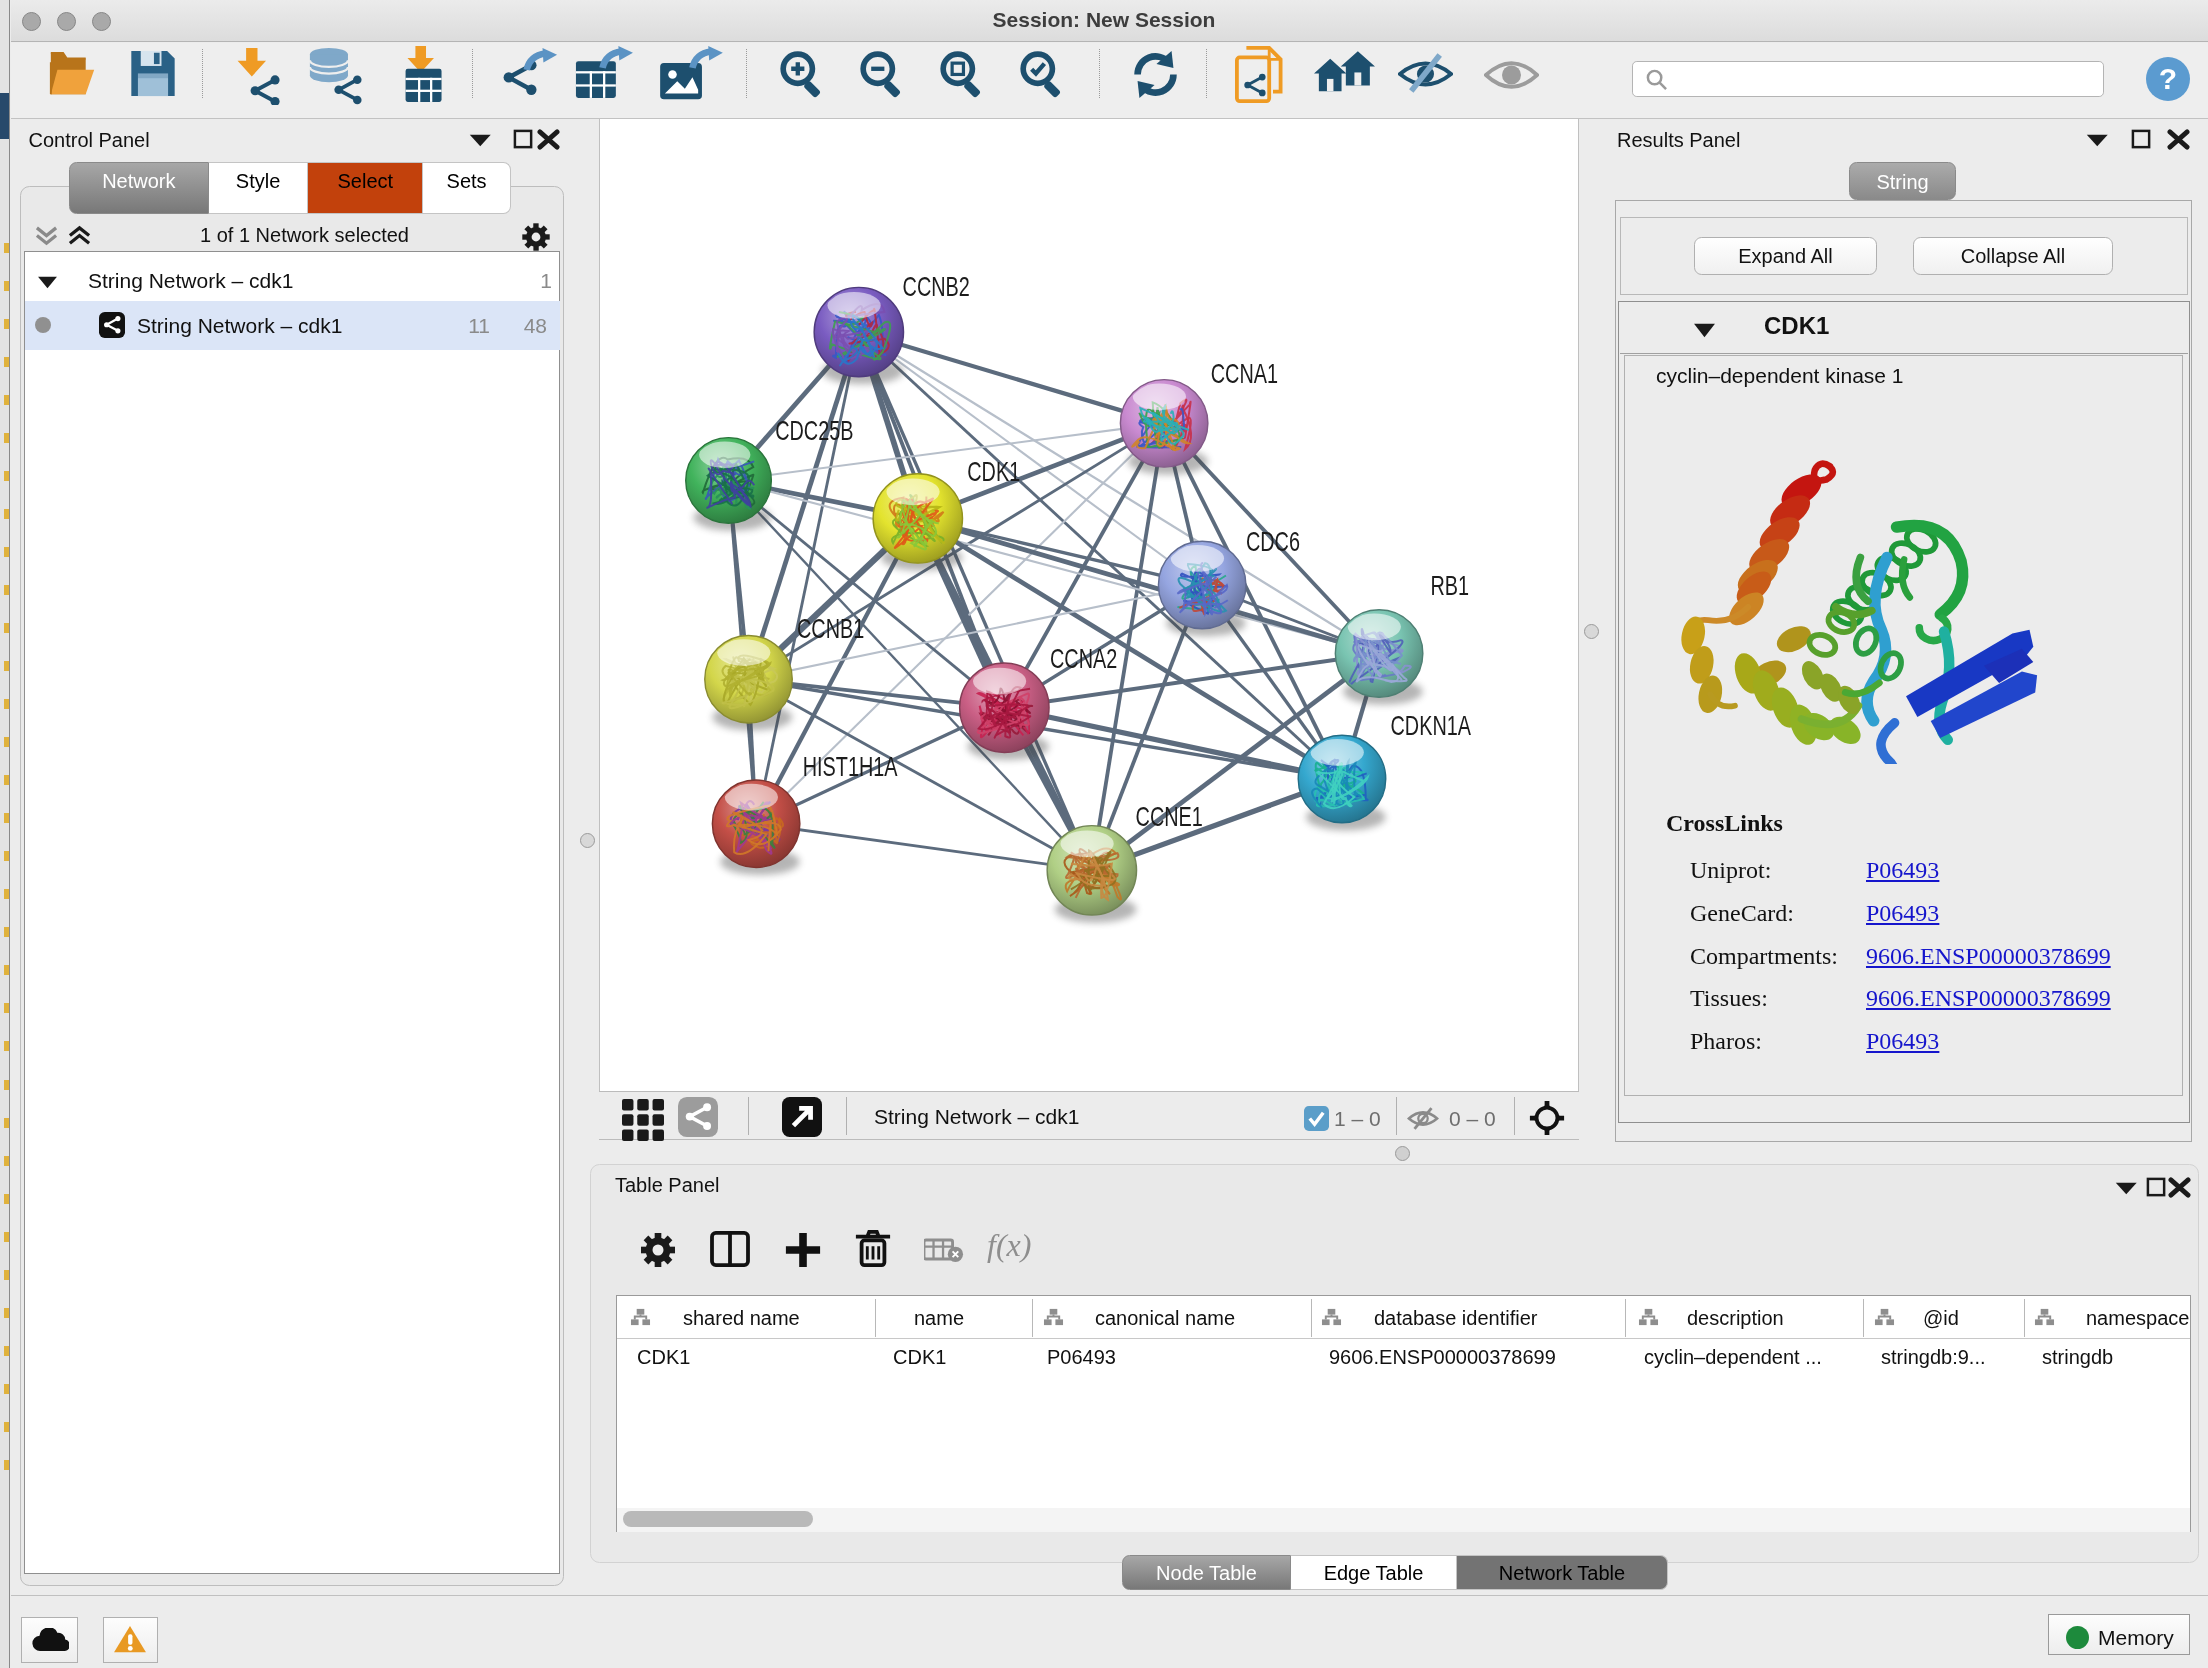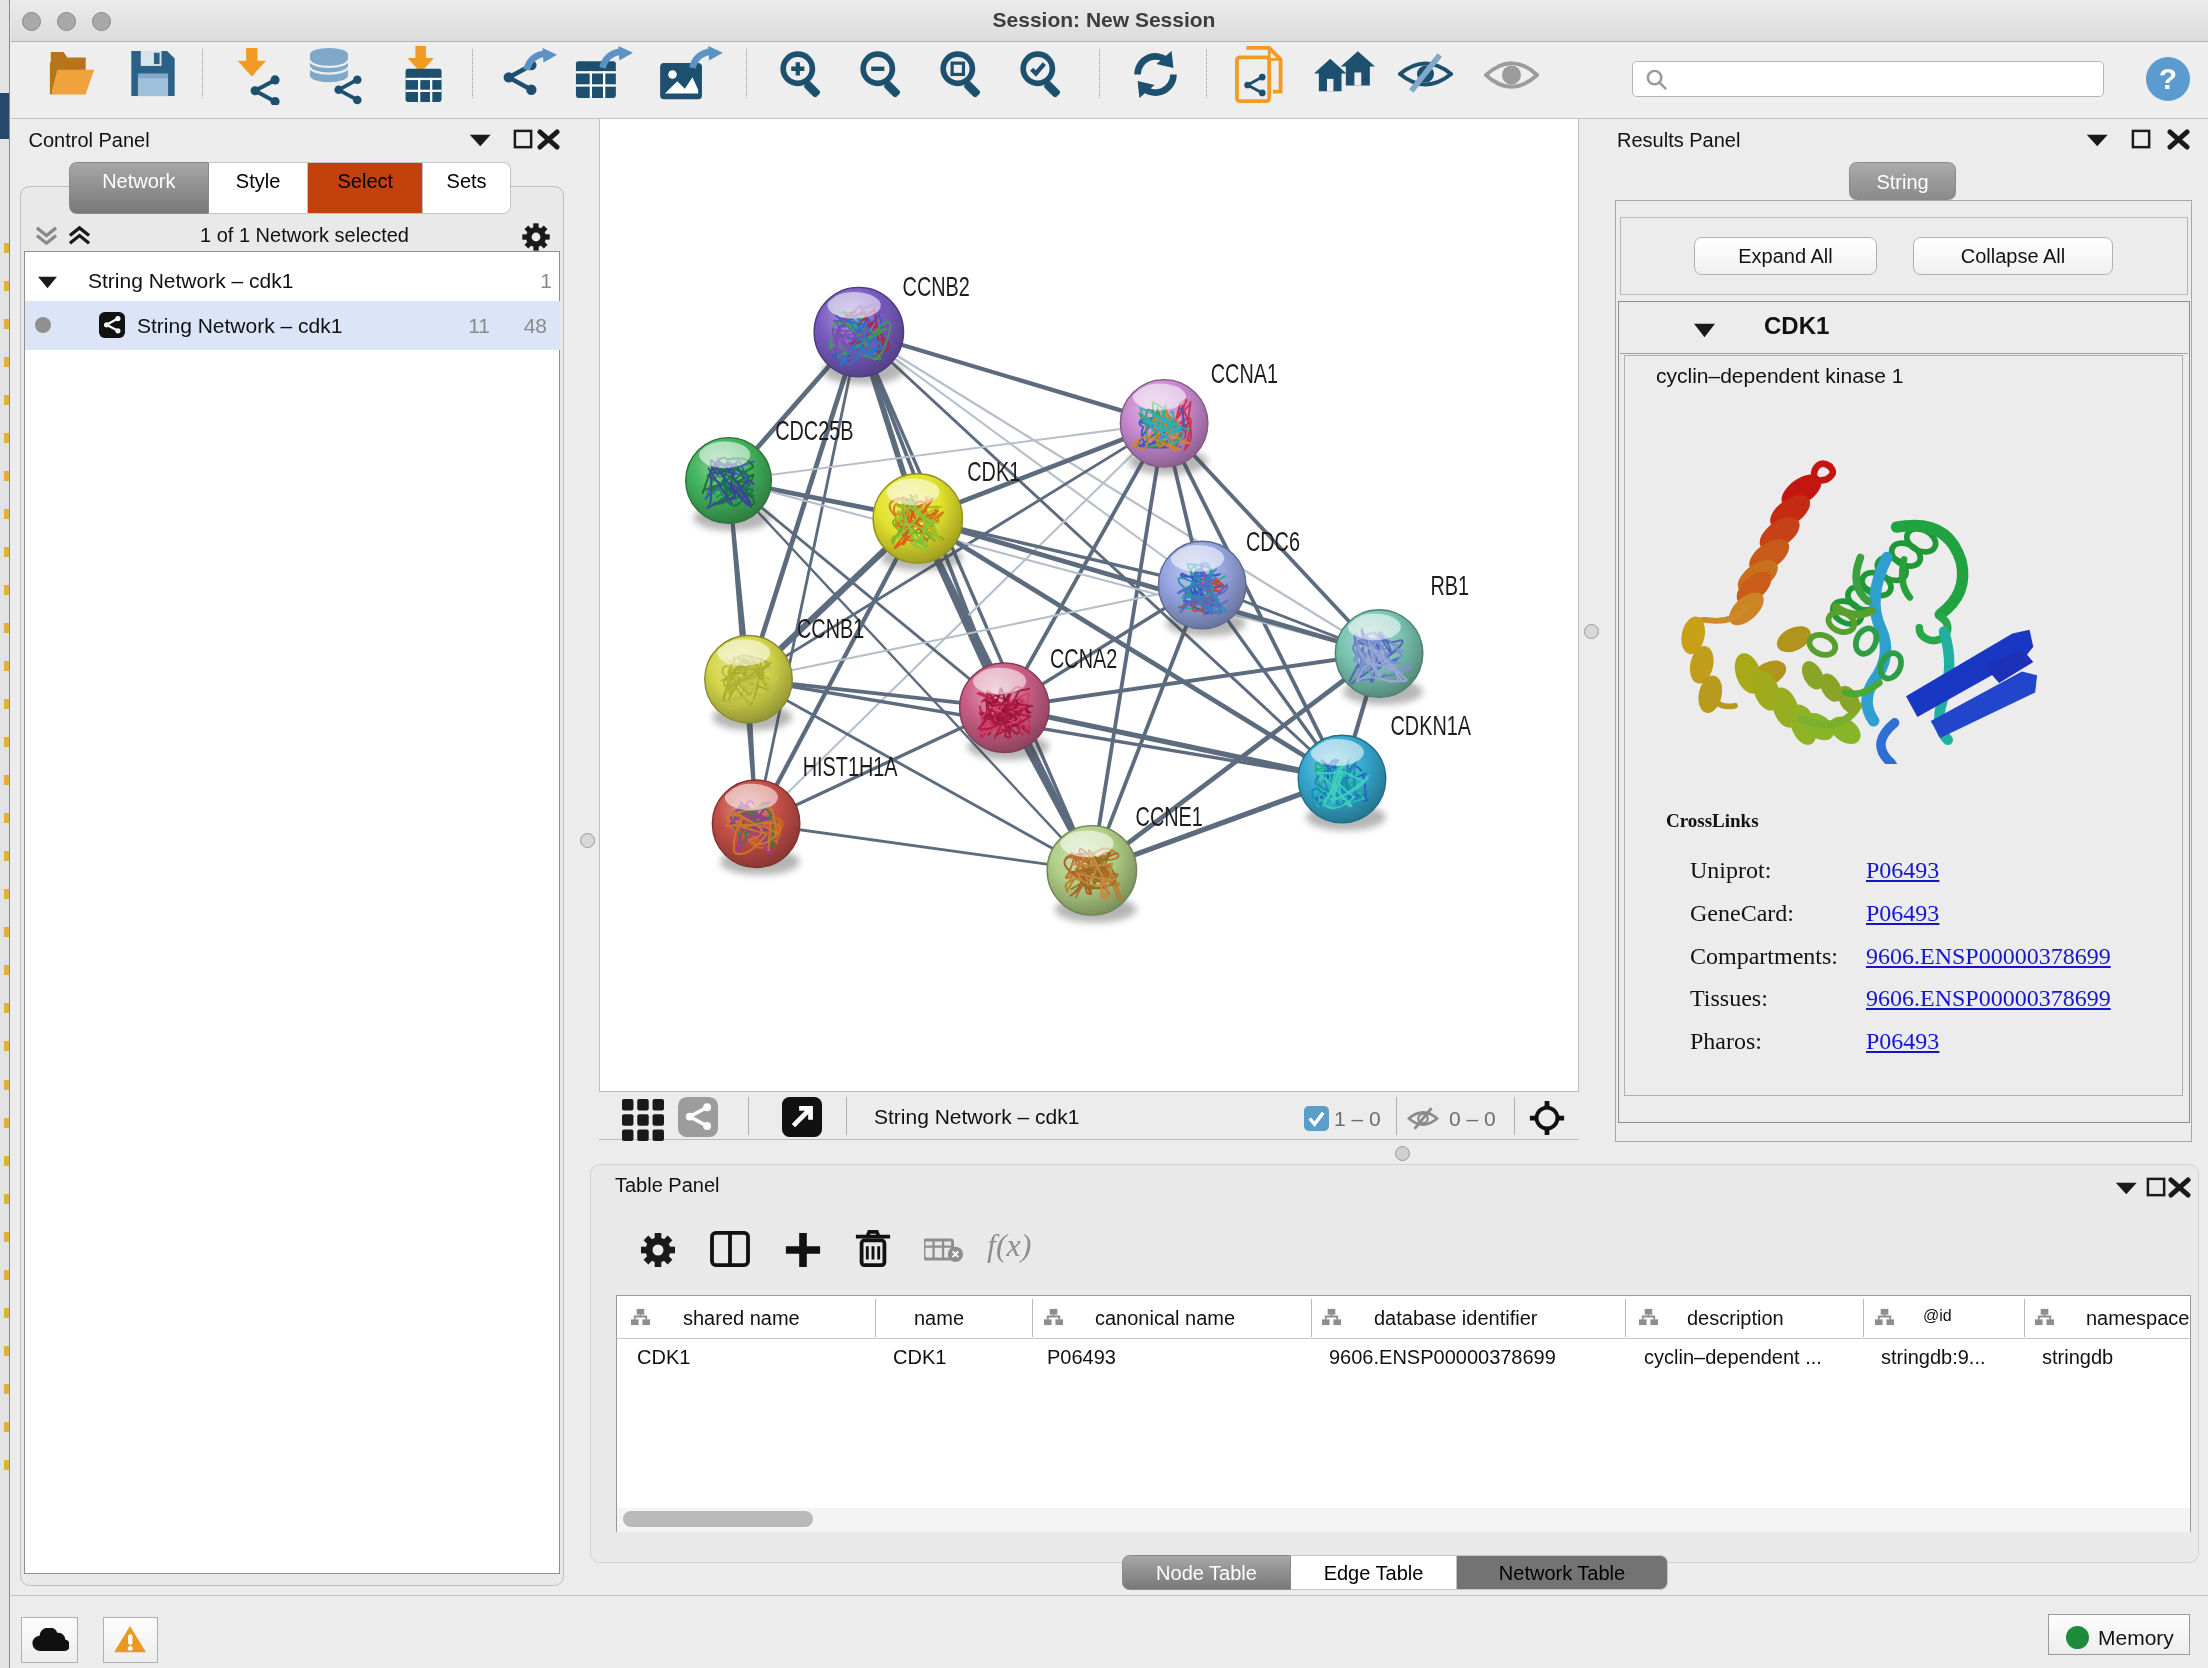--- a/index.html
+++ b/index.html
@@ -659,21 +659,21 @@
     <ellipse cx="162" cy="242" rx="16" ry="10" fill="#8aa428" transform="rotate(62 162 242)"></ellipse>
     <ellipse cx="181" cy="255" rx="16" ry="10" fill="#8aa428" transform="rotate(62 181 255)"></ellipse>
     <ellipse cx="200" cy="268" rx="16" ry="10" fill="#8aa428" transform="rotate(62 200 268)"></ellipse>
     <path d="M212 118 q-12 30 8 46" fill="none" stroke="#3aa040" stroke-width="8" stroke-linecap="round"></path>
     <path d="M186 170 q20 14 38 4" fill="none" stroke="#57a02c" stroke-width="8" stroke-linecap="round"></path>
     <ellipse cx="218" cy="206" rx="14" ry="10" fill="none" stroke="#2d9e44" stroke-width="6" transform="rotate(115 218 206)"></ellipse>
     <ellipse cx="244" cy="232" rx="14" ry="10" fill="none" stroke="#2d9e44" stroke-width="6" transform="rotate(115 244 232)"></ellipse>
     <path d="M232 250 q-20 16 -36 10" fill="none" stroke="#4aa834" stroke-width="7" stroke-linecap="round"></path>
     <path d="M258 120 q-6 26 6 40" fill="none" stroke="#2aa03c" stroke-width="7" stroke-linecap="round"></path>
   </svg>
-<div class="abs" style="left:1666px;top:810px;font-family:'Liberation Serif',serif;font-size:19px;font-weight:bold;color:#111">CrossLinks</div>
+<div class="abs" style="left:1666px;top:810px;font-family:'Liberation Serif',serif;font-size:24px;font-weight:bold;color:#111">CrossLinks</div>
 <div class="abs" style="left:1690px;top:857px;font-family:'Liberation Serif',serif;font-size:24px;color:#111">Uniprot:</div>
 <div class="abs" style="left:1866px;top:857px;font-family:'Liberation Serif',serif;font-size:24px;color:#1515cc;text-decoration:underline">P06493</div>
 <div class="abs" style="left:1690px;top:900px;font-family:'Liberation Serif',serif;font-size:24px;color:#111">GeneCard:</div>
 <div class="abs" style="left:1866px;top:900px;font-family:'Liberation Serif',serif;font-size:24px;color:#1515cc;text-decoration:underline">P06493</div>
 <div class="abs" style="left:1690px;top:943px;font-family:'Liberation Serif',serif;font-size:24px;color:#111">Compartments:</div>
 <div class="abs" style="left:1866px;top:943px;font-family:'Liberation Serif',serif;font-size:24px;color:#1515cc;text-decoration:underline">9606.ENSP00000378699</div>
 <div class="abs" style="left:1690px;top:985px;font-family:'Liberation Serif',serif;font-size:24px;color:#111">Tissues:</div>
 <div class="abs" style="left:1866px;top:985px;font-family:'Liberation Serif',serif;font-size:24px;color:#1515cc;text-decoration:underline">9606.ENSP00000378699</div>
 <div class="abs" style="left:1690px;top:1028px;font-family:'Liberation Serif',serif;font-size:24px;color:#111">Pharos:</div>
 <div class="abs" style="left:1866px;top:1028px;font-family:'Liberation Serif',serif;font-size:24px;color:#1515cc;text-decoration:underline">P06493</div>
@@ -753,21 +753,21 @@
     <path d="M11 8 V10 M5 13 V10 H17 V13" stroke="#8e8e8e" stroke-width="2" fill="none"></path>
   </svg>
 <div class="abs" style="left:1687px;top:1307px;font-size:20px;color:#111">description</div>
 <div class="abs" style="left:1863px;top:1299px;width:1px;height:38px;background:#b8b8b8"></div>
 <svg style="position:absolute;left:1874px;top:1307px" width="21" height="20" viewBox="0 0 22 21">
     <rect x="7" y="2" width="8" height="6" fill="#8e8e8e"></rect>
     <rect x="1" y="13" width="8" height="6" fill="#8e8e8e"></rect>
     <rect x="13" y="13" width="8" height="6" fill="#8e8e8e"></rect>
     <path d="M11 8 V10 M5 13 V10 H17 V13" stroke="#8e8e8e" stroke-width="2" fill="none"></path>
   </svg>
-<div class="abs" style="left:1923px;top:1307px;font-size:16px;color:#111">@id</div>
+<div class="abs" style="left:1923px;top:1307px;font-size:20px;color:#111">@id</div>
 <div class="abs" style="left:2024px;top:1299px;width:1px;height:38px;background:#b8b8b8"></div>
 <svg style="position:absolute;left:2034px;top:1307px" width="21" height="20" viewBox="0 0 22 21">
     <rect x="7" y="2" width="8" height="6" fill="#8e8e8e"></rect>
     <rect x="1" y="13" width="8" height="6" fill="#8e8e8e"></rect>
     <rect x="13" y="13" width="8" height="6" fill="#8e8e8e"></rect>
     <path d="M11 8 V10 M5 13 V10 H17 V13" stroke="#8e8e8e" stroke-width="2" fill="none"></path>
   </svg>
 <div class="abs" style="left:2086px;top:1307px;font-size:20px;color:#111">namespace</div>
 <div class="abs" style="left:617px;top:1338px;width:1573px;height:1px;background:#c8c8c8"></div>
 <div class="abs" style="left:637px;top:1346px;font-size:20px;color:#111">CDK1</div>

